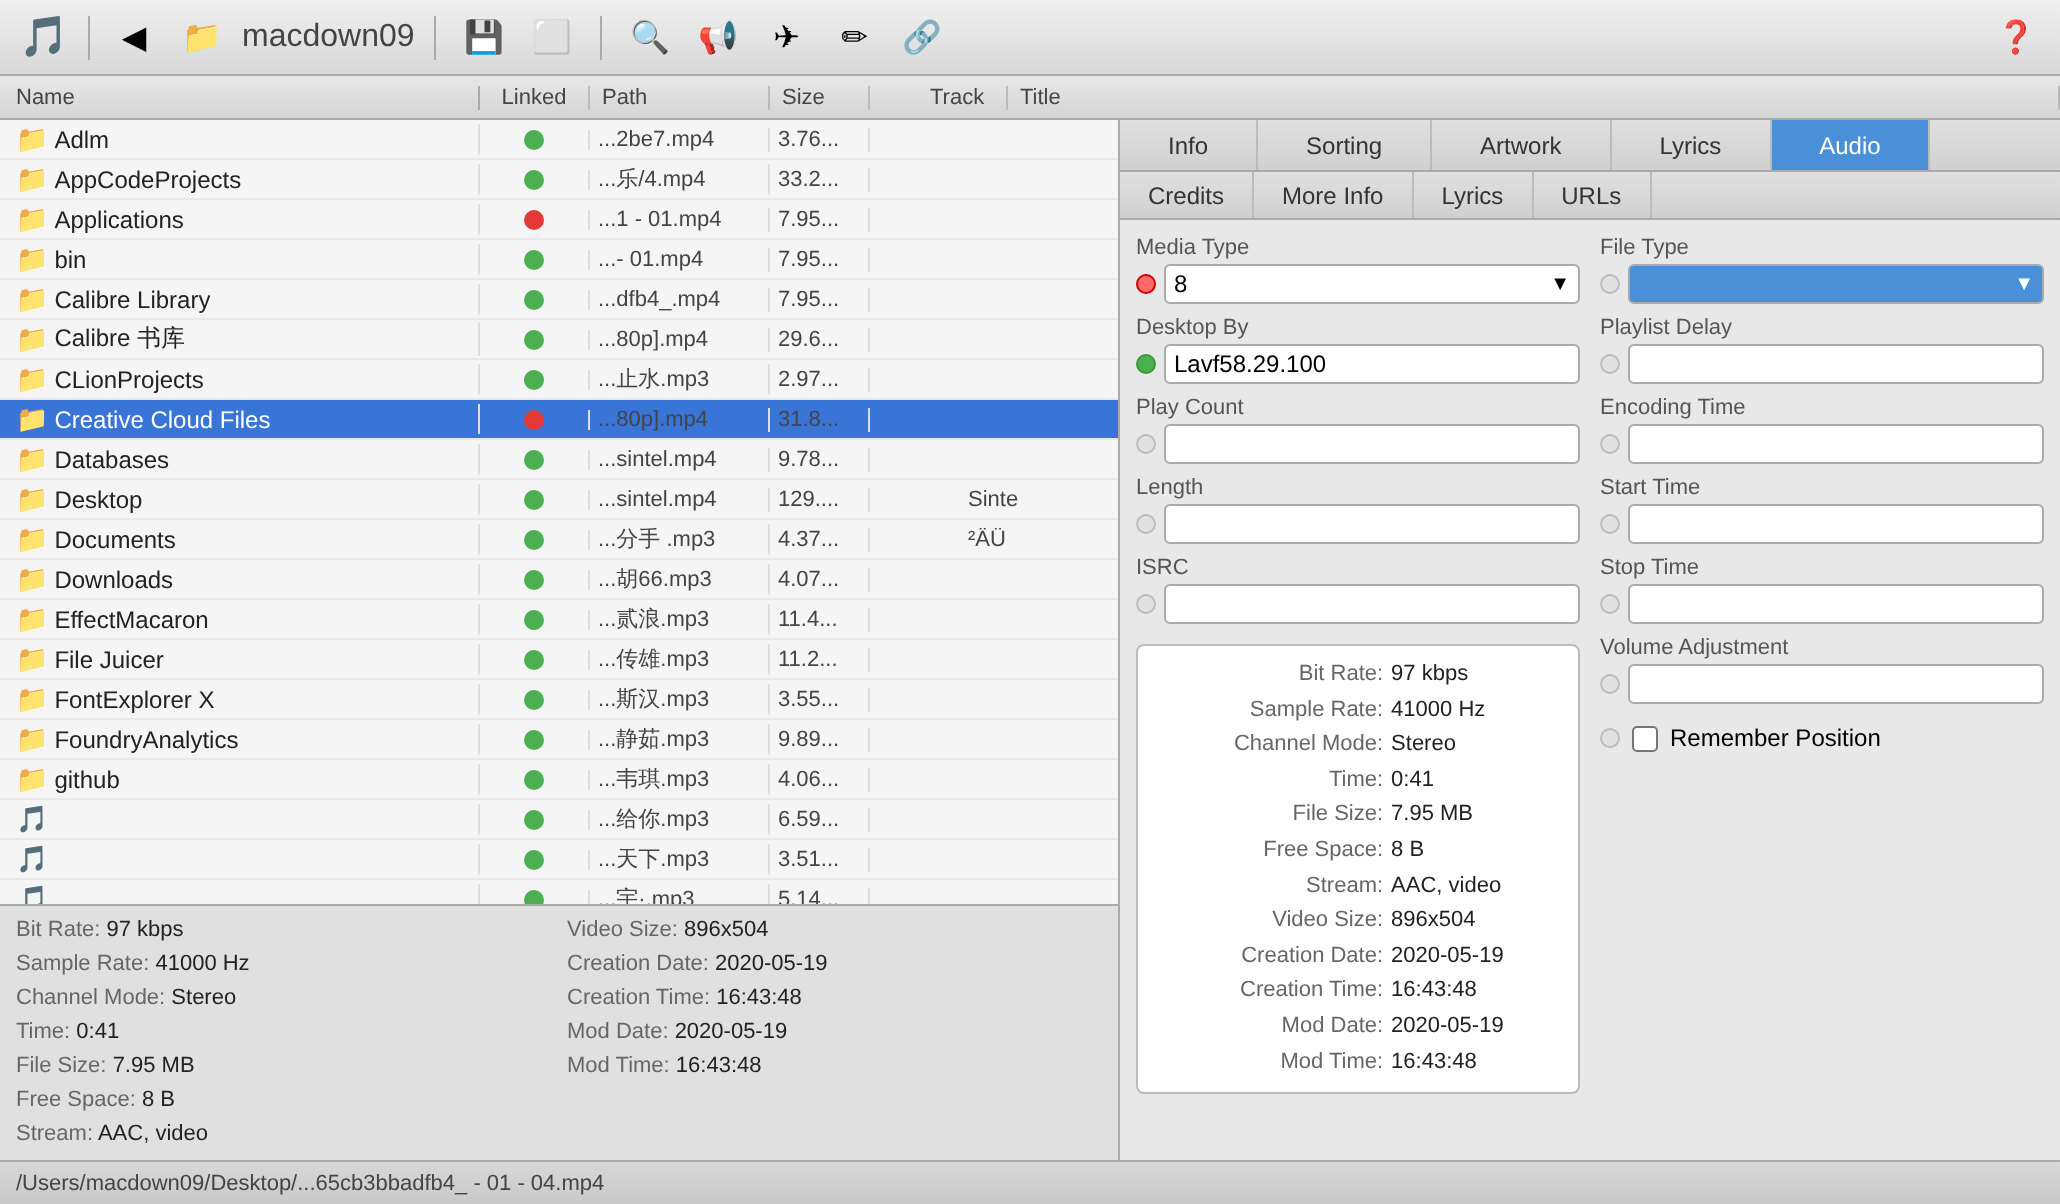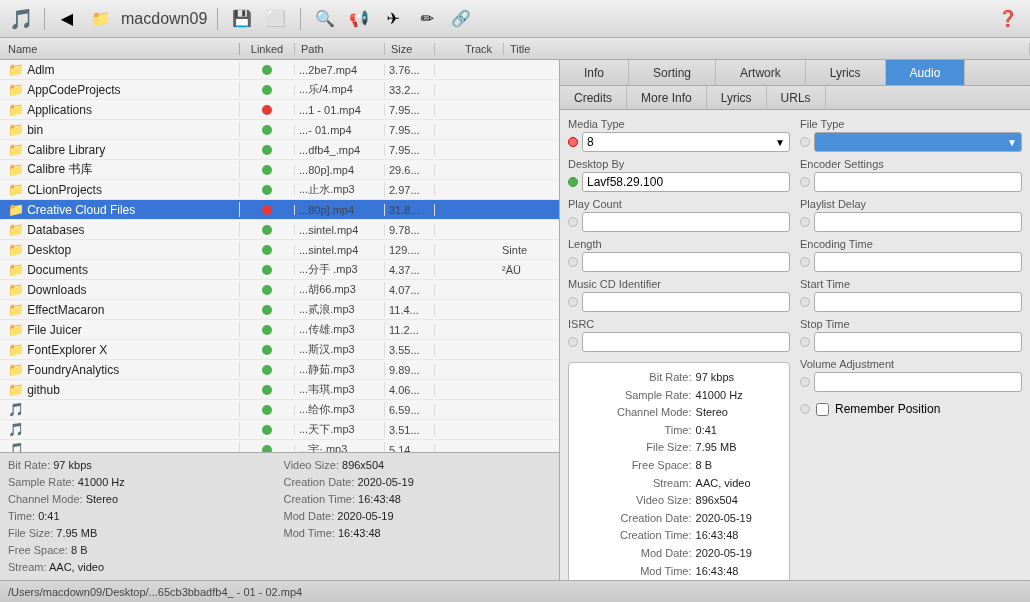--- a/index.html
+++ b/index.html
@@ -137,21 +137,20 @@
       border-right: 1px solid #ddd;
     }
     .file-title-col {
       flex: 1;
       padding: 0 4px;
       font-size: 11px;
       color: #444;
       white-space: nowrap;
       overflow: hidden;
       text-overflow: ellipsis;
-      margin-left: 18px;
     }
 
     
     .right-panel {
       flex: 1;
       background: #e8e8e8;
       display: flex;
       flex-direction: column;
     }
 
@@ -659,27 +658,20 @@
         </div>
 
         <div class="field-group">
           <div class="field-label">Length</div>
           <div class="field-row">
             <div class="dot-indicator"></div>
             <input class="field-input" type="text" value="" style="">
           </div>
         </div>
 
-        <div class="field-group">
-          <div class="field-label">Music CD Identifier</div>
-          <div class="field-row">
-            <div class="dot-indicator"></div>
-            <input class="field-input" type="text" value="" style="">
-          </div>
-        </div>
 
         <div class="field-group">
           <div class="field-label">ISRC</div>
           <div class="field-row">
             <div class="dot-indicator"></div>
             <input class="field-input" type="text" value="" style="">
           </div>
         </div>
 
         <div class="media-info-box">
@@ -743,27 +735,20 @@
         <div class="field-group">
           <div class="field-label">File Type</div>
           <div class="field-row">
             <div class="dot-indicator"></div>
             <div style="flex:1;height:20px;border:1px solid #aaa;border-radius:3px;background:#4a90d9;display:flex;align-items:center;justify-content:flex-end;padding:0 4px;">
               <span style="color:white;font-size:10px;">▼</span>
             </div>
           </div>
         </div>
 
-        <div class="field-group">
-          <div class="field-label">Encoder Settings</div>
-          <div class="field-row">
-            <div class="dot-indicator"></div>
-            <input class="field-input" type="text" value="" style="">
-          </div>
-        </div>
 
         <div class="field-group">
           <div class="field-label">Playlist Delay</div>
           <div class="field-row">
             <div class="dot-indicator"></div>
             <input class="field-input" type="text" value="" style="">
           </div>
         </div>
 
         <div class="field-group">
@@ -802,14 +787,14 @@
           <div class="dot-indicator"></div>
           <input type="checkbox" style="">
           <span>Remember Position</span>
         </div>
       </div>
     </div>
   </div>
 </div>
 
 <div class="status-bar">
-  <span>/Users/macdown09/Desktop/...65cb3bbadfb4_ - 01 - 02.mp4</span>
+  <span>/Users/macdown09/Desktop/...65cb3bbadfb4_ - 01 - 04.mp4</span>
 </div>
 
 </body></html>

